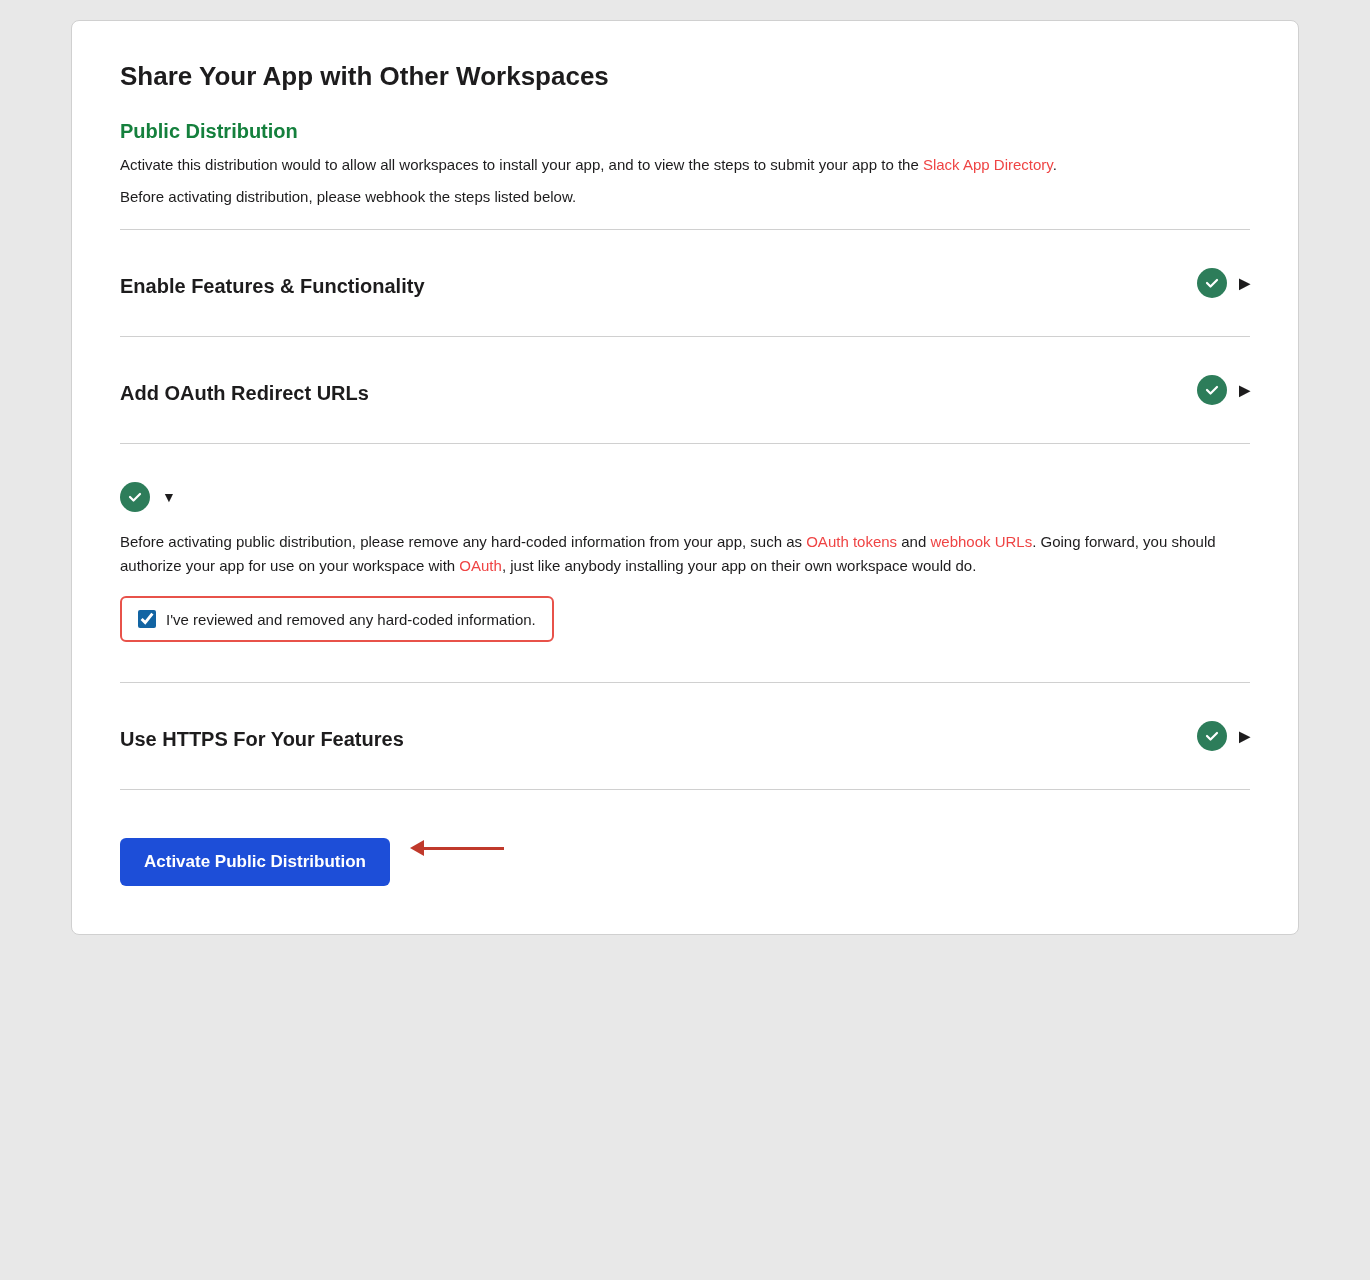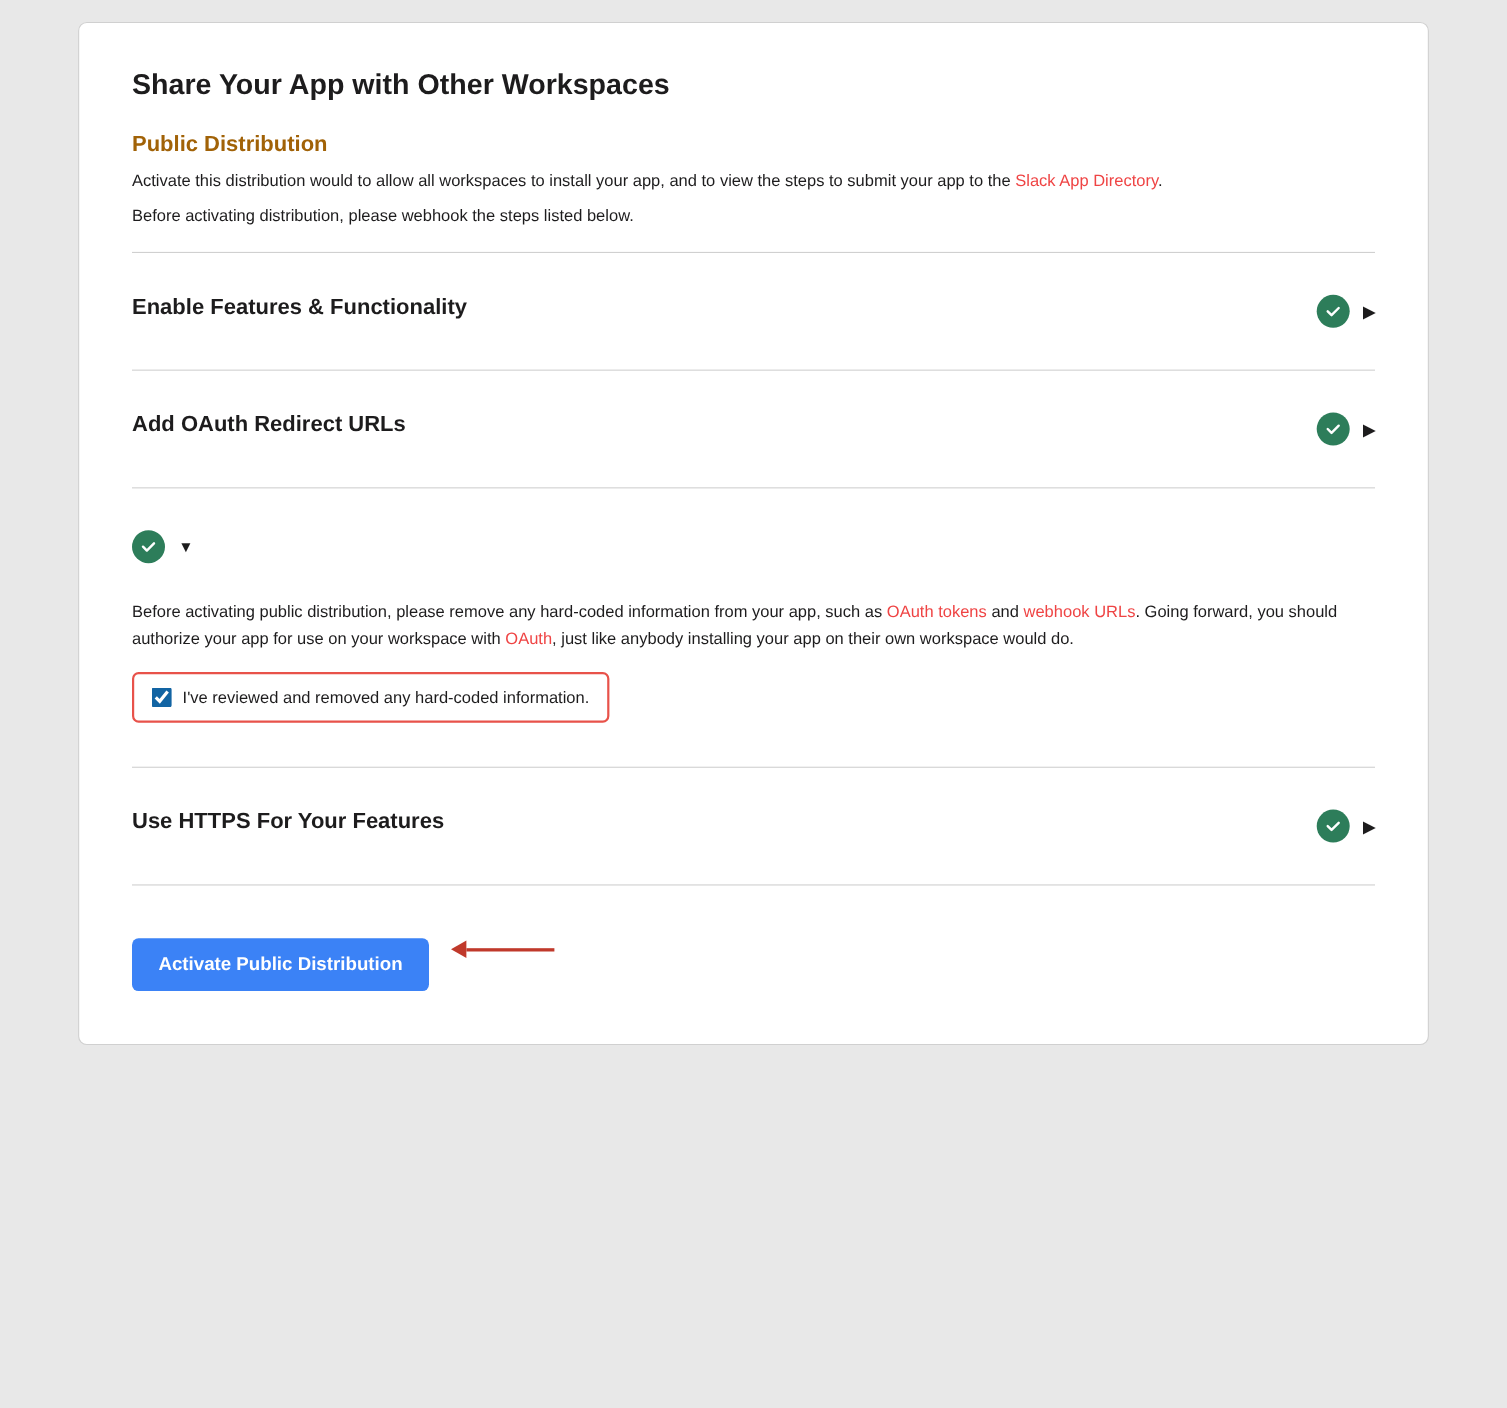--- a/index.html
+++ b/index.html
@@ -29,21 +29,21 @@
     .page-title {
       font-size: 26px;
       font-weight: 700;
       color: #1d1c1d;
       margin-bottom: 28px;
     }
 
     .section-title {
       font-size: 20px;
       font-weight: 700;
-      color: #a16207;
+      color: #15803d;
       margin-bottom: 10px;
     }
 
     .description-text {
       font-size: 15px;
       color: #1d1c1d;
       line-height: 1.6;
       margin-bottom: 8px;
     }
 
@@ -53,21 +53,21 @@
     }
 
     .divider {
       border: none;
       border-top: 1px solid #d0d0d0;
       margin: 20px 0;
     }
 
     .collapsible-row {
       display: flex;
-      align-items: flex-start;
+      align-items: flex-end;
       justify-content: space-between;
       padding: 18px 0;
       gap: 34px;
     }
 
     .collapsible-row-title {
       font-size: 20px;
       font-weight: 700;
       color: #1d1c1d;
     }
@@ -95,21 +95,20 @@
     }
 
     .chevron-icon {
       font-size: 14px;
       color: #1d1c1d;
       font-weight: 700;
     }
 
     .expanded-content {
       padding-bottom: 20px;
-      margin-top: 15px;
     }
 
     .expanded-content .description-text {
       margin-bottom: 18px;
     }
 
     .checkbox-container {
       display: flex;
       align-items: center;
       gap: 10px;
@@ -128,21 +127,21 @@
       flex-shrink: 0;
     }
 
     .checkbox-label {
       font-size: 15px;
       color: #1d1c1d;
       cursor: pointer;
     }
 
     .activate-btn {
-      background: #3b82f6;
+      background: #1d4ed8;
       color: #ffffff;
       border: none;
       border-radius: 6px;
       padding: 14px 24px;
       font-size: 17px;
       font-weight: 700;
       cursor: pointer;
       margin-top: 28px;
       display: inline-block;
     }

